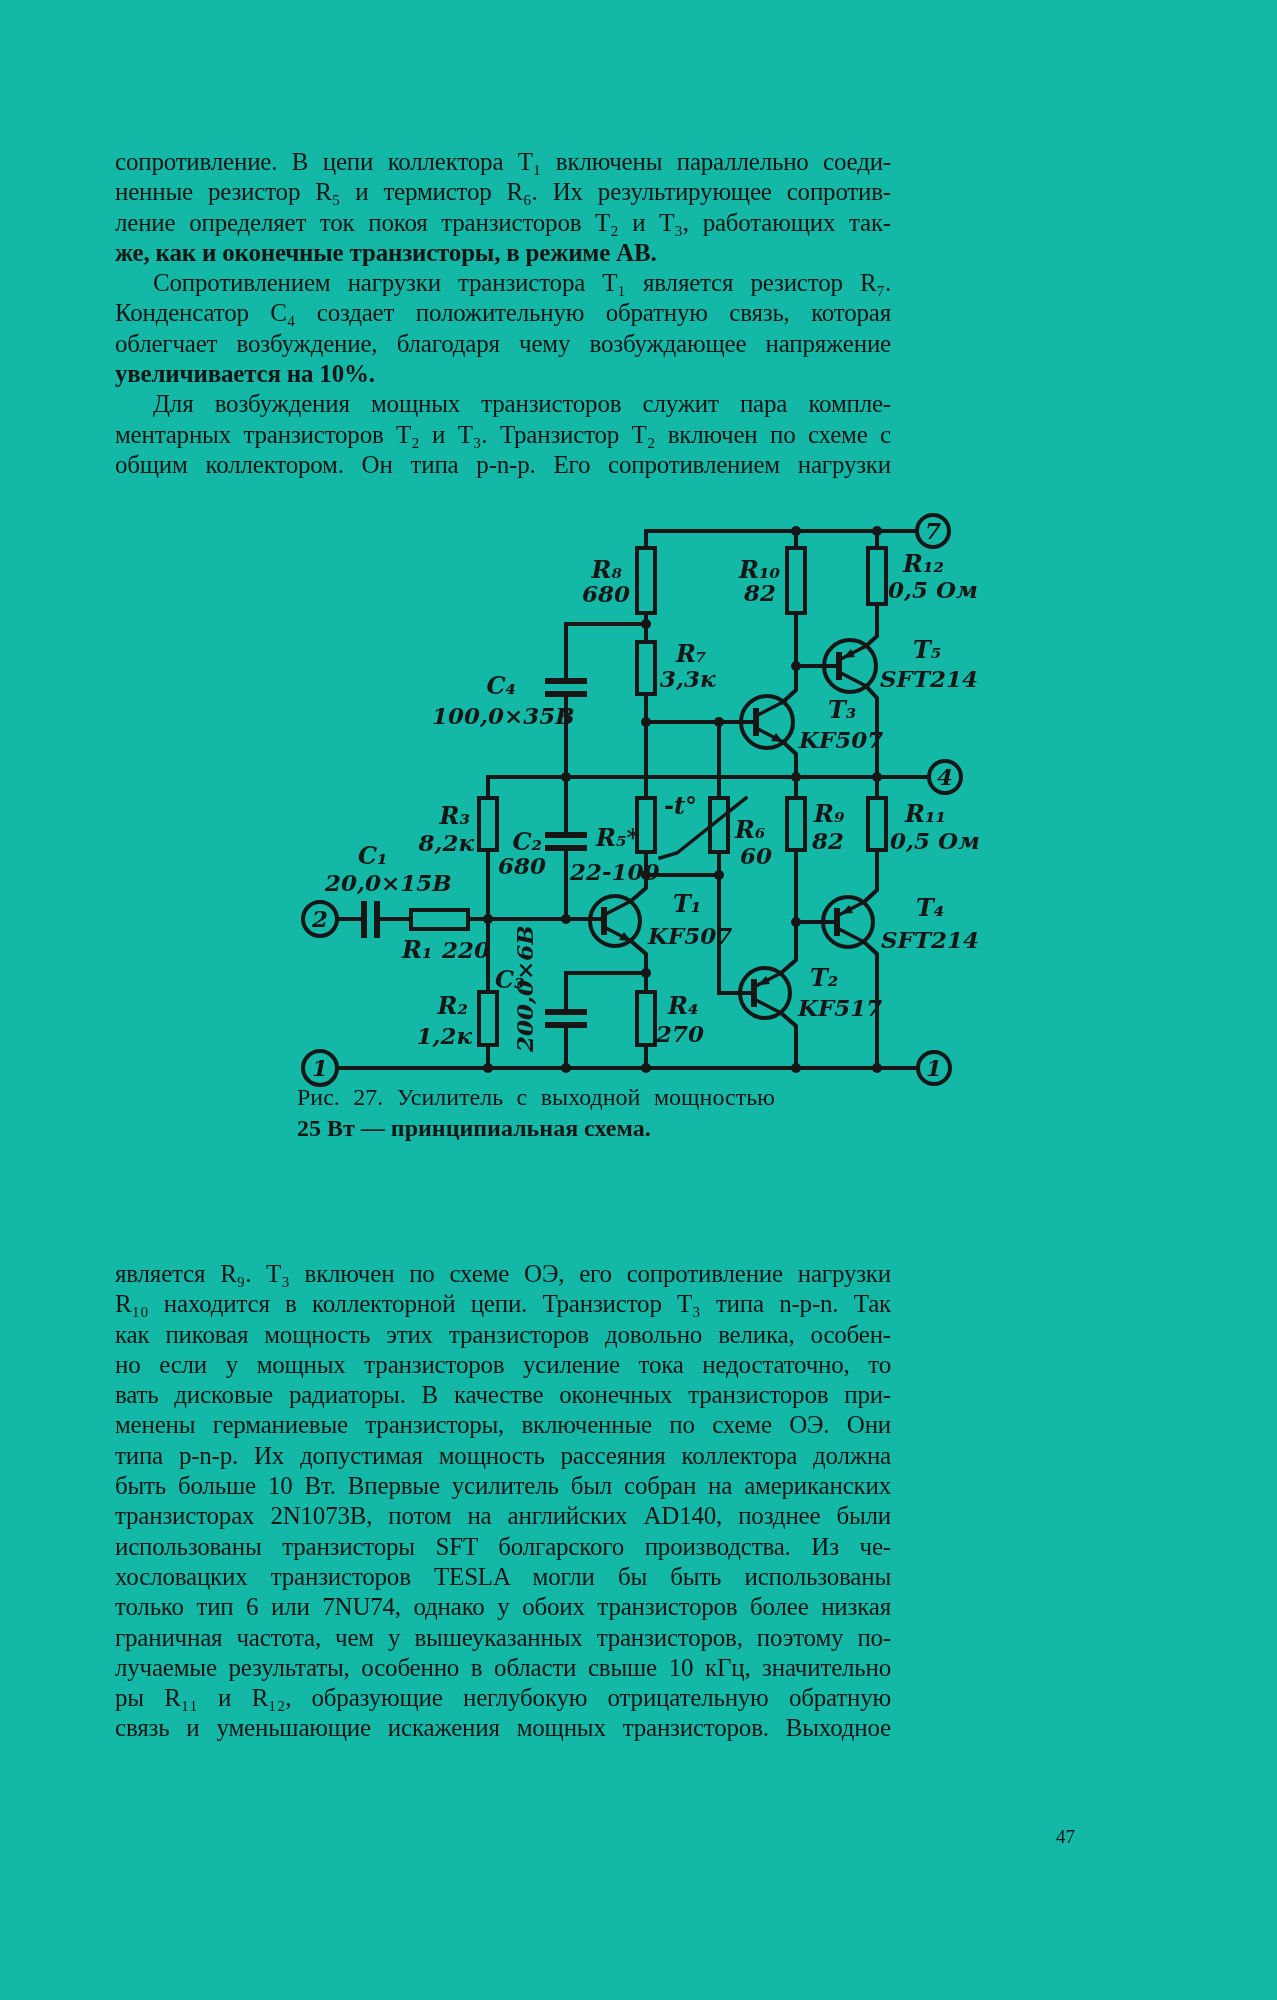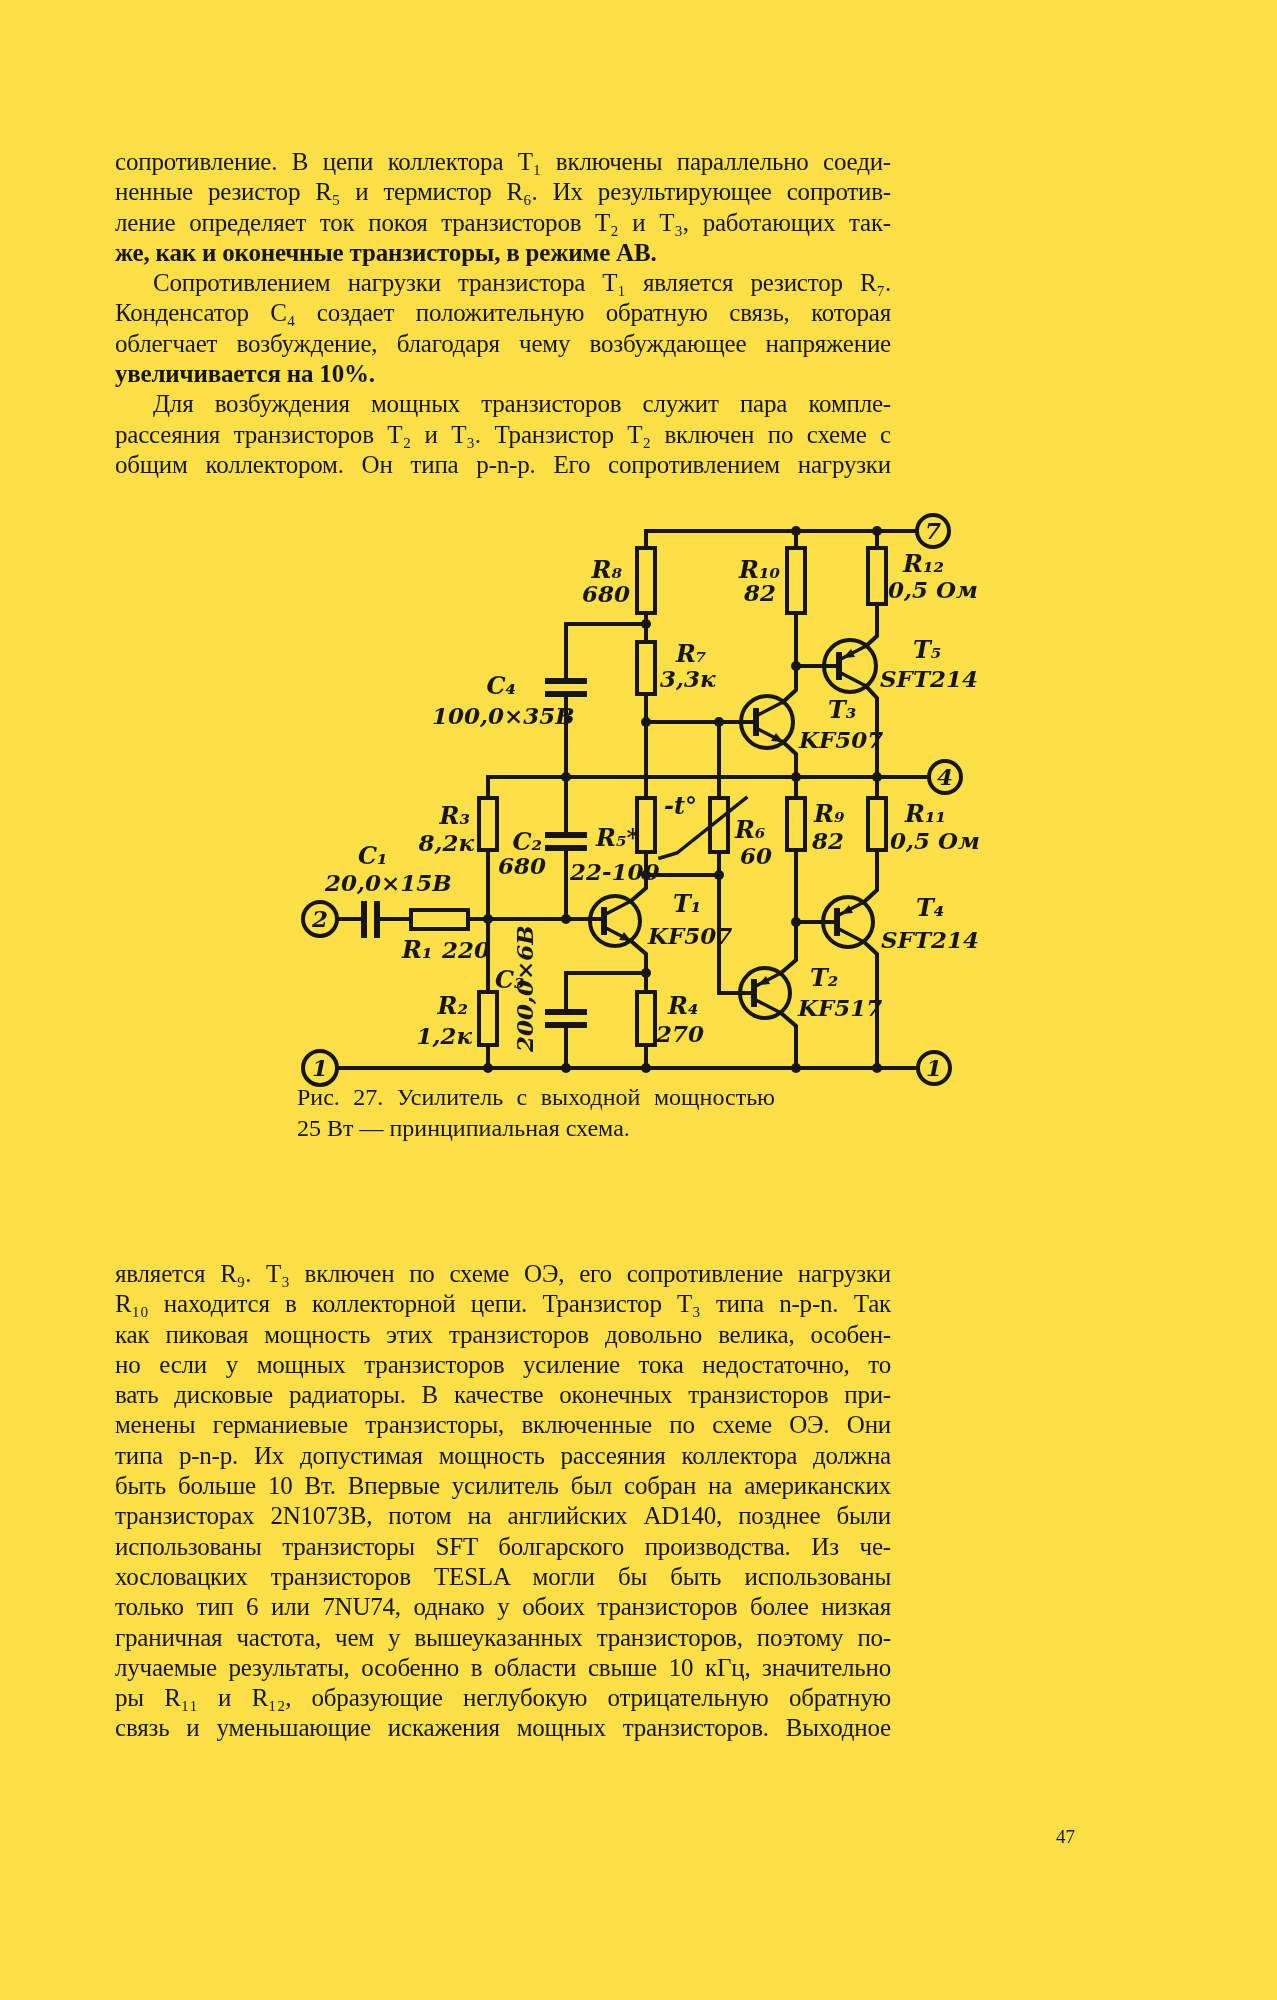--- a/index.html
+++ b/index.html
@@ -1,20 +1,20 @@
 <!DOCTYPE html>
 <html><head>
 <meta charset="utf-8">
 <style>
   html,body{margin:0;padding:0;background:#e8e8e4;}
   .page{
     position:relative;
     width:1277px;height:2000px;
     margin:0 auto;
-    background:#fde047;
+    background:#14b8a6;
     color:#151515;
     font-family:"Liberation Serif","DejaVu Serif",serif;
     overflow:hidden;
   }
   .text-block{
     position:absolute;left:115px;width:776px;
   }
   .tb-top{top:147px;}
   .tb-bottom{top:1259px;}
   .line{
@@ -24,21 +24,21 @@
     text-align-last:justify;
     white-space:normal;
   }
   .line.short{text-align-last:left;font-weight:bold;}
   .line.indent{text-indent:38px;}
   .caption{
     position:absolute;left:297px;top:1082px;width:478px;
     font-size:24px;line-height:31px;
   }
   .caption .cap1{text-align:justify;text-align-last:justify;}
-  .caption .cap2{text-align:left;}
+  .caption .cap2{text-align:left;font-weight:bold;}
   .page-number{
     position:absolute;left:1056px;top:1826px;
     font-size:19px;
   }
   svg.schematic{position:absolute;left:240px;top:500px;}
   .w{stroke:#161616;stroke-width:4;fill:none;stroke-linecap:square;}
   .therm{stroke:#161616;stroke-width:3.5;fill:none;stroke-linecap:square;}
   .cmp{stroke:#161616;stroke-width:4;fill:none;}
   .bar{stroke:#161616;stroke-width:6;stroke-linecap:butt;}
   .diag{stroke:#161616;stroke-width:3.5;fill:none;}
@@ -61,21 +61,21 @@
 
   <div class="line">сопротивление. В цепи коллектора Т₁ включены параллельно соеди-</div>
       <div class="line">ненные резистор R₅ и термистор R₆. Их результирующее сопротив-</div>
       <div class="line">ление определяет ток покоя транзисторов Т₂ и Т₃, работающих так-</div>
       <div class="line short">же, как и оконечные транзисторы, в режиме АВ.</div>
       <div class="line indent">Сопротивлением нагрузки транзистора Т₁ является резистор R₇.</div>
       <div class="line">Конденсатор С₄ создает положительную обратную связь, которая</div>
       <div class="line">облегчает возбуждение, благодаря чему возбуждающее напряжение</div>
       <div class="line short">увеличивается на 10%.</div>
       <div class="line indent">Для возбуждения мощных транзисторов служит пара компле-</div>
-      <div class="line">рассеяния транзисторов Т₂ и Т₃. Транзистор Т₂ включен по схеме с</div>
+      <div class="line">ментарных транзисторов Т₂ и Т₃. Транзистор Т₂ включен по схеме с</div>
       <div class="line">общим коллектором. Он типа p-n-p. Его сопротивлением нагрузки</div>
     </div>
 
   <svg class="schematic" width="770" height="610" viewBox="240 500 770 610" xmlns="http://www.w3.org/2000/svg">
 
     <g>
       <path class="w" d="M646,548 L646,531 L917,531
         M796,531 L796,548 M877,531 L877,548
         M646,613 L646,642 M646,624 L566,624 L566,678 M566,697 L566,777
         M646,694 L646,798 M646,722 L756,722 M719,722 L719,798

